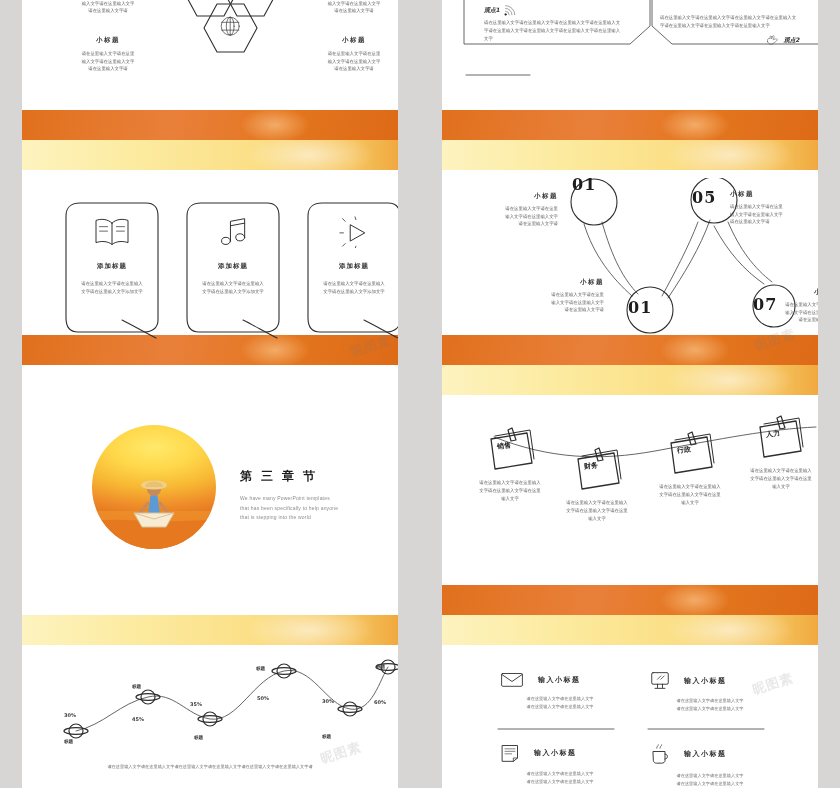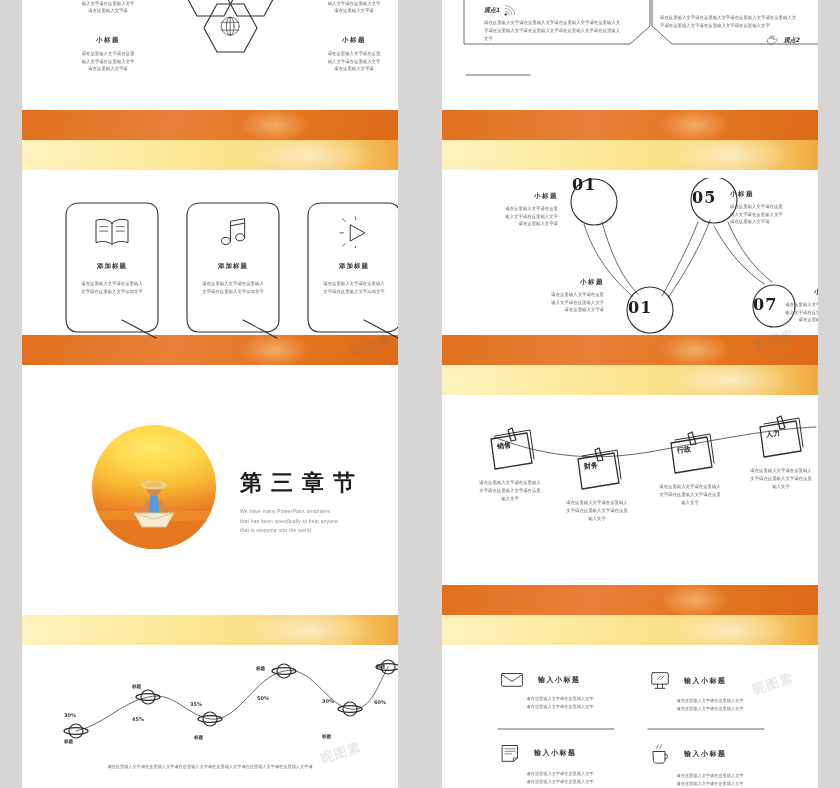--- a/index.html
+++ b/index.html
@@ -54,21 +54,21 @@
   
   .num{font-family:"DejaVu Serif","Liberation Serif",serif;font-size:16px;font-weight:bold;color:#1e1e1e;letter-spacing:1px;}
   
   .chapter-circle{
     position:absolute;width:124px;height:124px;border-radius:50%;overflow:hidden;
     background:
       radial-gradient(ellipse 120% 60% at 50% 18%, #ffe96b 0%, #ffd84a 28%, #f7b733 55%, #ef8e2a 78%, #e2701c 100%);
   }
   .chapter-title{
     font-family:Liberation Sans, sans-serif;
-    font-size:22px;font-weight:bold;color:#1c1c1c;letter-spacing:9px;
+    font-size:12px;font-weight:bold;color:#1c1c1c;letter-spacing:9px;
   }
   .chapter-sub{font-size:5px;line-height:1.9;color:#8d8d8d;letter-spacing:.2px;}
   
   .note-label{font-family:"DejaVu Sans",sans-serif;font-size:7px;font-weight:bold;color:#222;}
   .note-body{font-size:4.4px;line-height:1.8;color:#5a5a5a;text-align:center;width:64px;}
   
   .pt-label{font-size:5px;font-weight:bold;color:#3a3a3a;font-family:"DejaVu Sans",sans-serif;}
   .pt-cap{font-size:4.6px;font-weight:bold;color:#3a3a3a;font-family:"DejaVu Sans",sans-serif;}
   .chart-foot{font-size:4.2px;line-height:1.85;color:#6b6b6b;text-align:center;}
   

